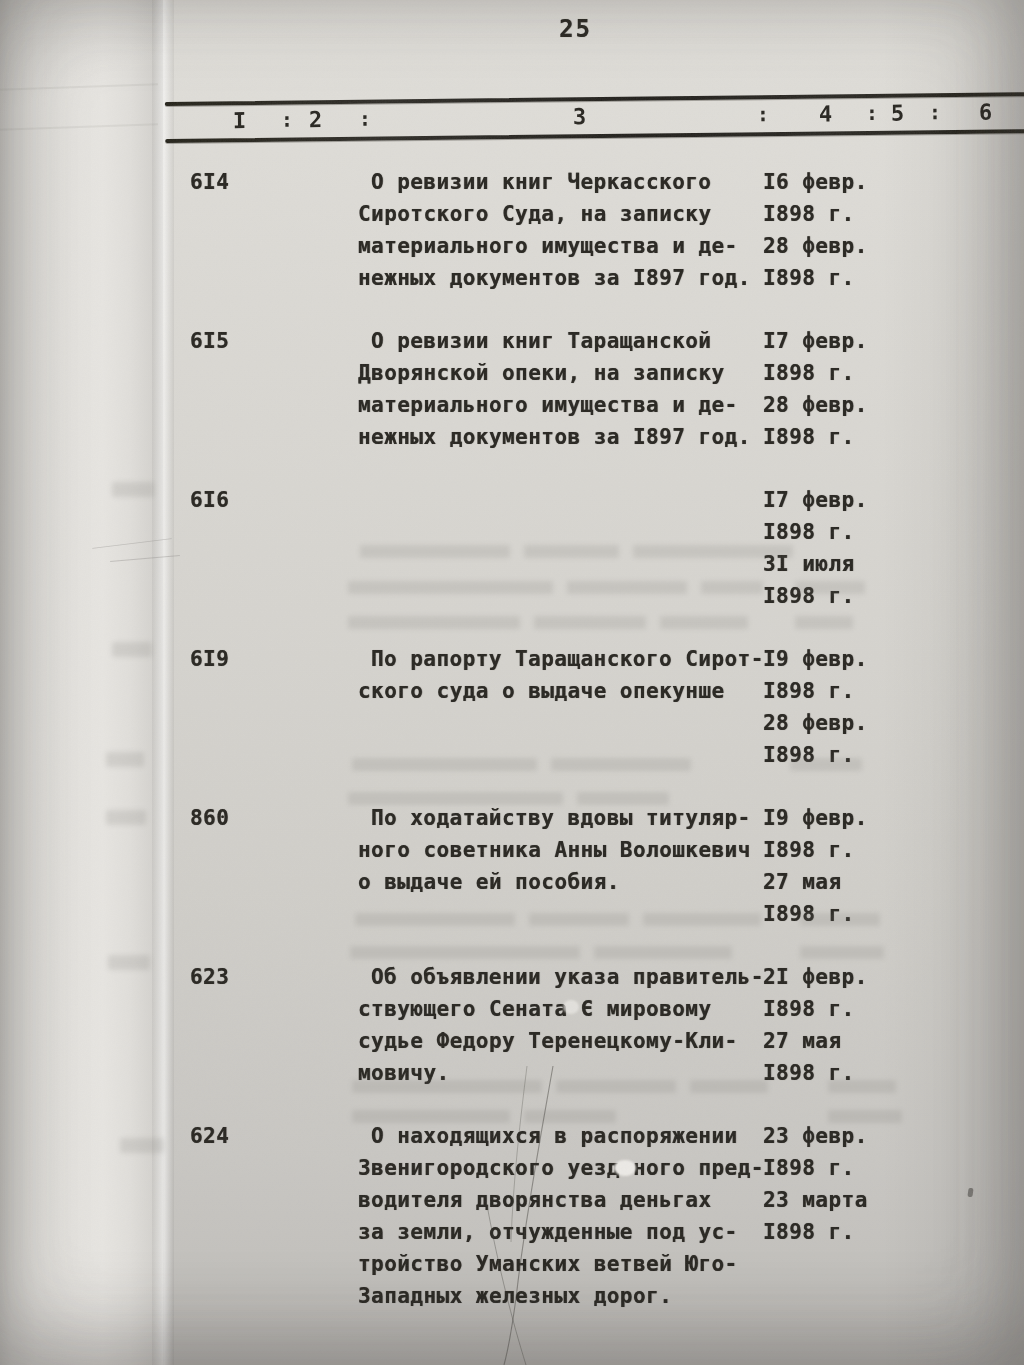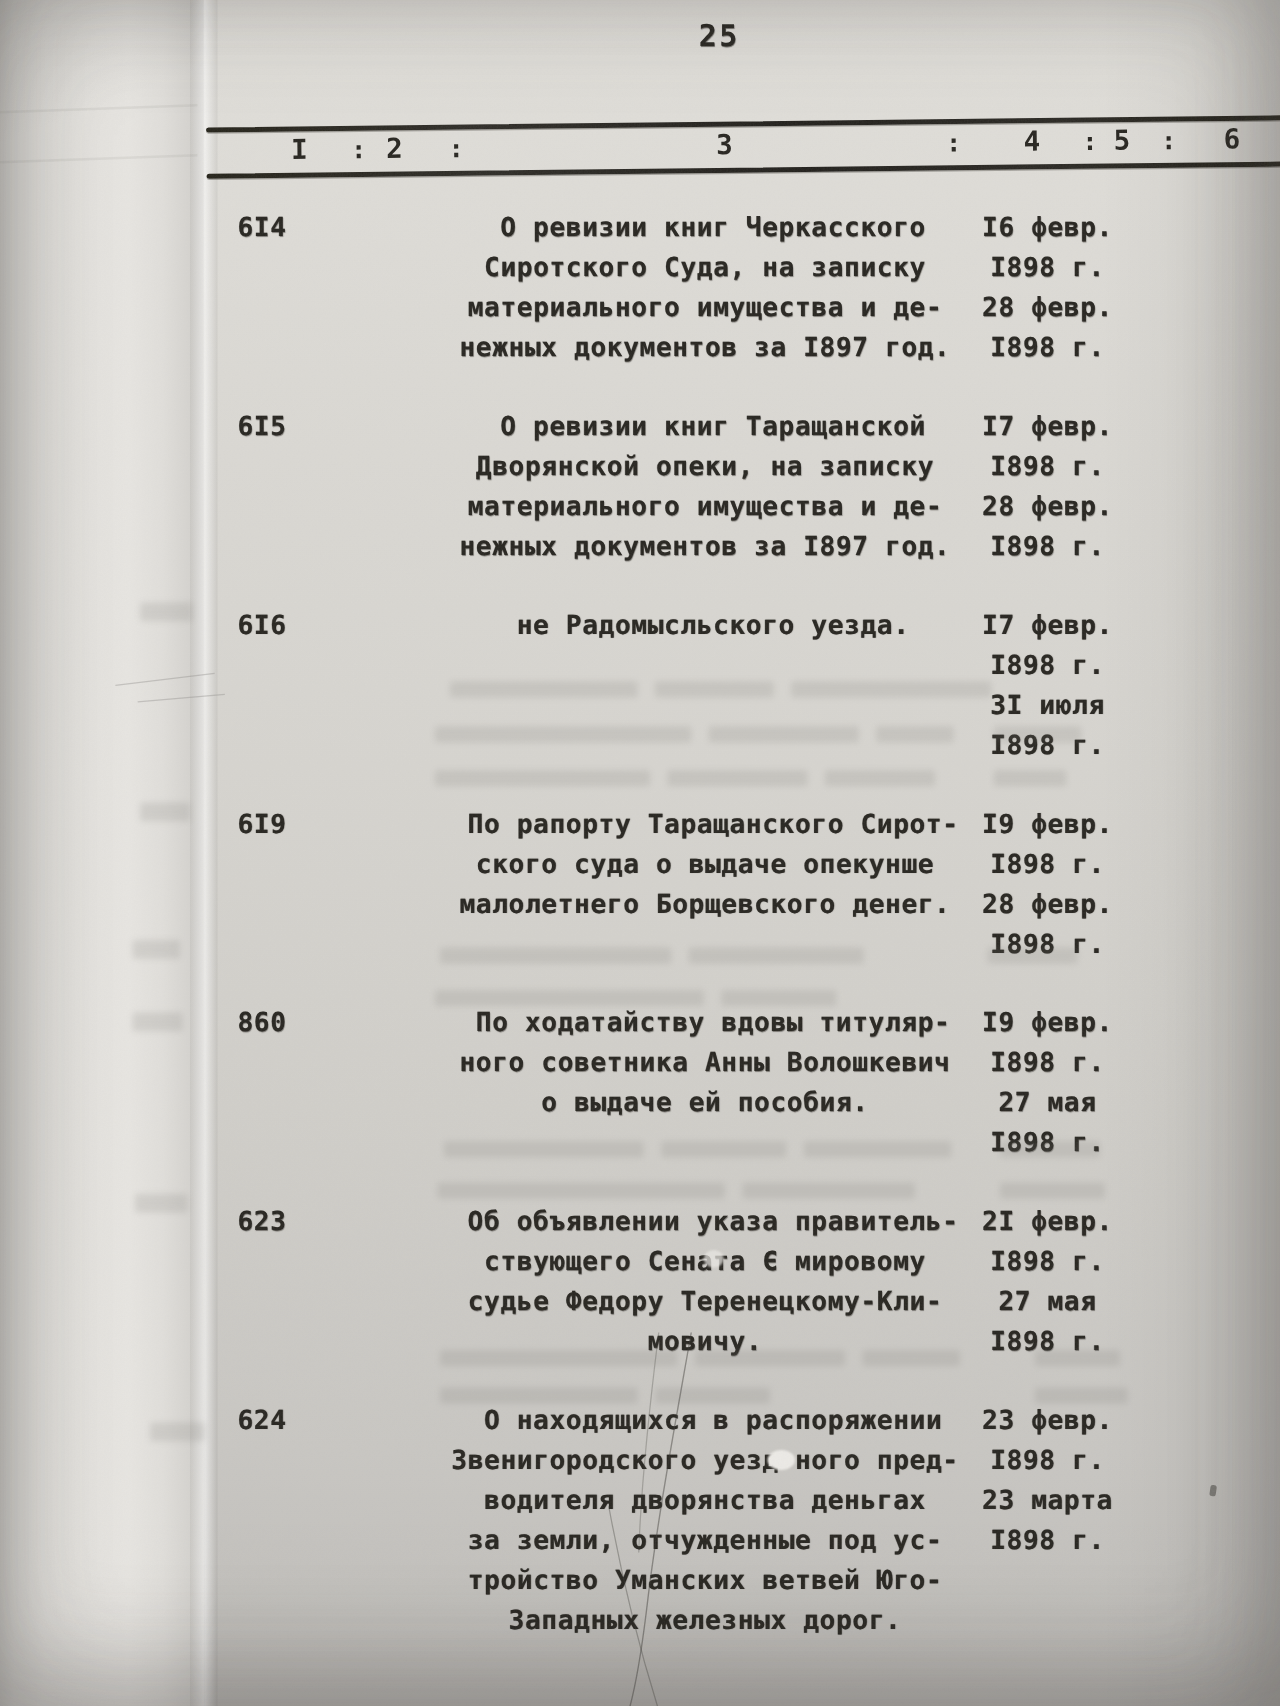--- a/index.html
+++ b/index.html
@@ -43,21 +43,21 @@
   .h2{left:146px;} .s2{left:196px;}
   .h3{left:410px;} .s3{left:594px;}
   .h4{left:656px;} .s4{left:703px;}
   .h5{left:728px;} .s5{left:766px;}
   .h6{left:816px;}
   
   .page-num{position:absolute;left:559px;top:15px;font-size:24px;font-weight:bold;letter-spacing:2px;
     text-shadow:0.4px 0.4px 0.7px rgba(35,32,28,0.6);}
   
   .entries{position:absolute;left:0;top:166px;right:0;}
-  .entry{position:relative;margin-bottom:31px;text-align:center;}
+  .entry{position:relative;margin-bottom:31px;}
   .entry-num{position:absolute;left:190px;top:0;font-size:23px;font-weight:bold;letter-spacing:1px;line-height:32px;
     text-shadow:0.4px 0.4px 0.7px rgba(35,32,28,0.55);}
   .entry-desc{position:absolute;left:358px;top:0;width:412px;}
   .entry-dates{position:absolute;left:763px;top:0;width:150px;}
   .tline{font-size:21px;font-weight:bold;line-height:32px;letter-spacing:0.45px;white-space:nowrap;
     text-shadow:0.4px 0.4px 0.7px rgba(35,32,28,0.5), -0.3px 0 0.5px rgba(35,32,28,0.3);}
   .entry-desc .tline:first-child{text-indent:13px;}
   
   .ghost-line{position:absolute;height:14px;filter:blur(2.5px);opacity:0.16;white-space:nowrap;}
   .ghost-line i{display:inline-block;height:13px;background:#716f6a;border-radius:2px;margin-right:14px;vertical-align:top;}
@@ -130,36 +130,34 @@
           <div class="tline">I7 февр.</div>
           <div class="tline">I898 г.</div>
           <div class="tline">28 февр.</div>
           <div class="tline">I898 г.</div>
         </div>
     </div>
 
     <div class="entry" style="height: 128px;">
       <div class="entry-num tline">6I6</div>
       <div class="entry-desc">
-          <div class="tline">не Радомысльского уезда.</div>
         </div>
       <div class="entry-dates">
           <div class="tline">I7 февр.</div>
           <div class="tline">I898 г.</div>
           <div class="tline">3I июля</div>
           <div class="tline">I898 г.</div>
         </div>
     </div>
 
     <div class="entry" style="height: 128px;">
       <div class="entry-num tline">6I9</div>
       <div class="entry-desc">
           <div class="tline">По рапорту Таращанского Сирот-</div>
           <div class="tline">ского суда о выдаче опекунше</div>
-          <div class="tline">малолетнего Борщевского денег.</div>
         </div>
       <div class="entry-dates">
           <div class="tline">I9 февр.</div>
           <div class="tline">I898 г.</div>
           <div class="tline">28 февр.</div>
           <div class="tline">I898 г.</div>
         </div>
     </div>
 
     <div class="entry" style="height: 128px;">

